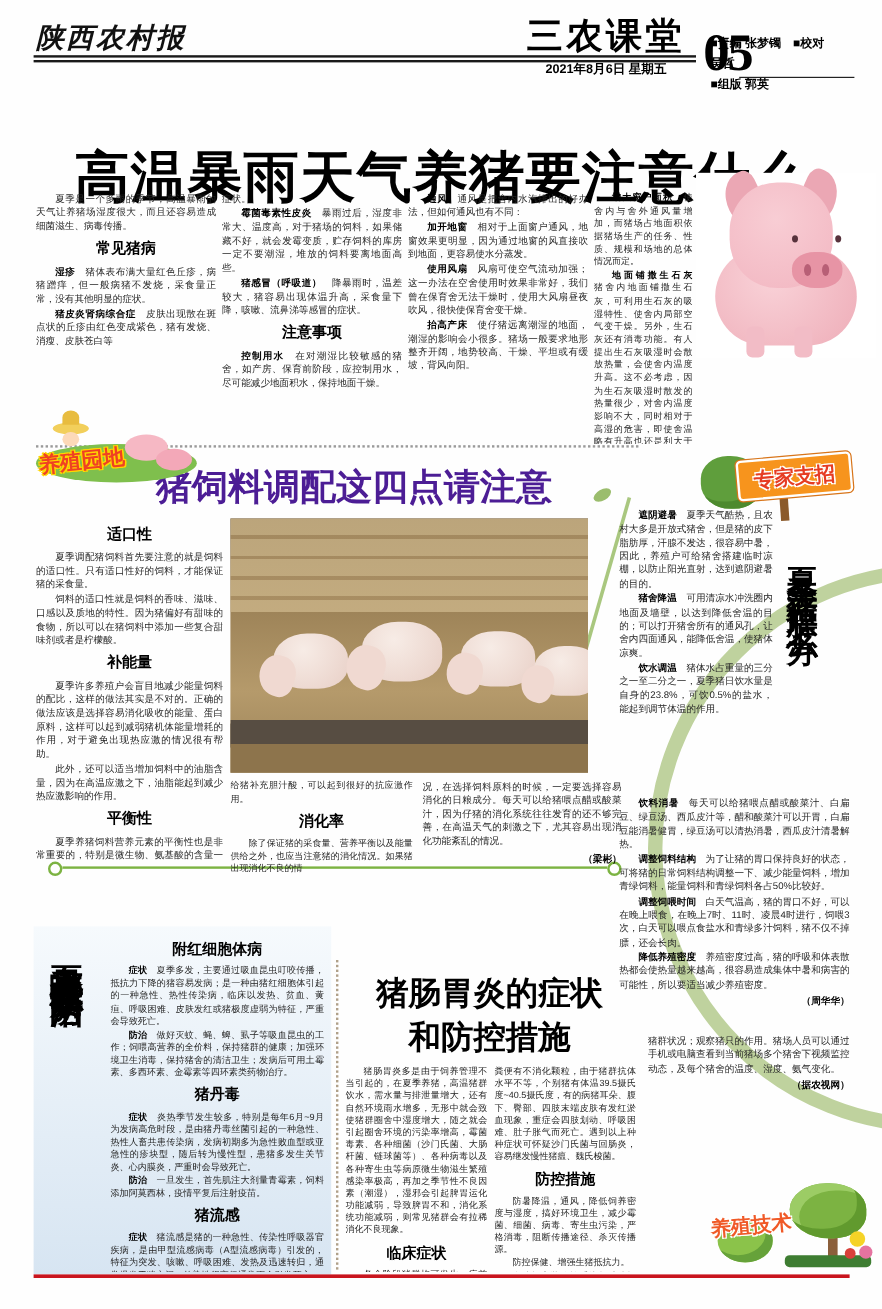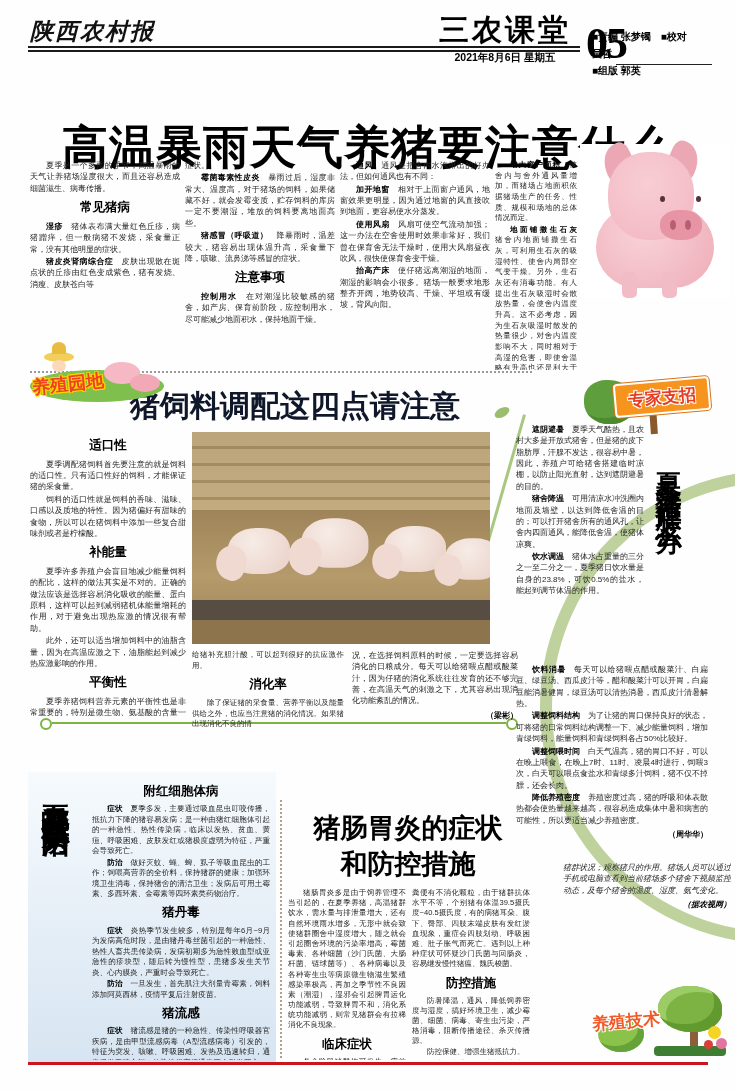--- a/index.html
+++ b/index.html
@@ -60,21 +60,21 @@
 
   
   .dot-h{position:absolute;left:30px;top:371px;width:502px;border-top:2px dotted #9a9a9a;}
   .dot-v{position:absolute;left:280px;top:800px;height:258px;border-left:2px dotted #b0a089;}
   .sep-green{position:absolute;left:52px;top:722px;width:454px;border-top:2px solid #7cb342;z-index:1;}
   .ring{position:absolute;top:-6px;width:8px;height:8px;border:2px solid #7cb342;border-radius:50%;background:#fff;}
   .ring.l{left:-12px;} .ring.r{right:-12px;}
 
   
   .feed-title{position:absolute;left:70px;top:386px;width:450px;text-align:center;
-        font-weight:900;font-size:30px;color:#0f172a;z-index:3;}
+        font-weight:900;font-size:30px;color:#4c1d95;z-index:3;}
   .c-f1{left:30px;top:432px;width:156px;height:288px;}
   .c-f2{left:192px;top:650px;width:152px;height:78px;font-size:7.5px;}
   .c-f3{left:352px;top:650px;width:166px;height:78px;}
 
   .photo-feed{position:absolute;left:192px;top:432px;width:298px;height:212px;overflow:hidden;
         background:linear-gradient(180deg,#6f5a3c 0%,#9c8257 34%,#b59a6b 68%,#9b8258 100%);z-index:2;}
   .planks{position:absolute;left:0;top:0;width:100%;height:78px;
         background:repeating-linear-gradient(180deg,#c9b286 0 14px,#ab9065 14px 17px);opacity:.85;}
   .feedpig{position:absolute;width:62px;height:46px;background:radial-gradient(circle at 40% 30%,#f7ece6,#e8cfc6);
         border-radius:45% 45% 40% 40%;}
@@ -103,21 +103,21 @@
         background:linear-gradient(180deg,#f6fafd 0%,#e3edf6 60%,#d7e5f2 100%);z-index:1;}
   .vtitle-disease{left:36px;top:782px;height:278px;font-size:28px;letter-spacing:3px;}
   .c-d1{left:92px;top:778px;width:178px;height:282px;font-size:7.6px;line-height:1.38;}
 
   
   .g-title{position:absolute;left:284px;top:810px;width:248px;text-align:center;
         font-weight:900;font-size:27px;color:#000;z-index:3;}
   .g-title2{top:846px;}
   .c-g1{left:288px;top:888px;width:118px;height:172px;font-size:7.5px;line-height:1.36;}
   .c-g2{left:412px;top:888px;width:118px;height:172px;font-size:7.5px;line-height:1.36;}
-  .c-g3{left:563px;top:862px;width:168px;height:132px;font-style:italic;}
+  .c-g3{left:540px;top:862px;width:168px;height:132px;}
 
   
   .badge{position:absolute;z-index:4;}
   .badge-text{position:absolute;font-weight:900;font-size:17px;color:#ef4123;white-space:nowrap;
         text-shadow:-1px -1px 0 #ffd600,1px -1px 0 #ffd600,-1px 1px 0 #ffd600,1px 1px 0 #ffd600;}
   .badge-garden{left:26px;top:326px;width:142px;height:78px;}
   .bg-grass{position:absolute;left:4px;top:44px;width:134px;height:32px;background:#7fbf4d;border-radius:50%;}
   .bg-hatbrim{position:absolute;left:18px;top:26px;width:30px;height:10px;background:#f2cf5b;border-radius:50%;}
   .bg-hattop{position:absolute;left:26px;top:16px;width:14px;height:12px;background:#e8bc3f;border-radius:50% 50% 0 0;}
   .bg-face{position:absolute;left:26px;top:34px;width:14px;height:12px;background:#fcd9b8;border-radius:50%;}

